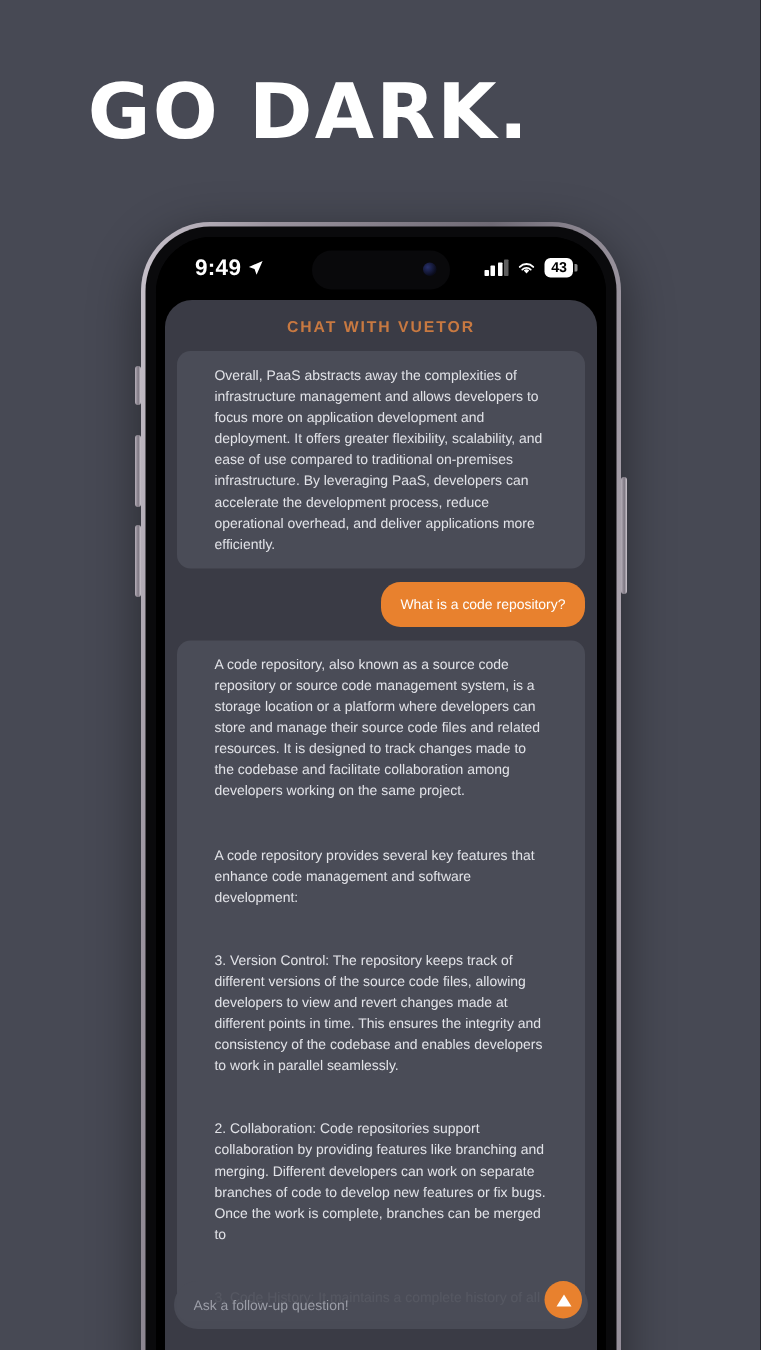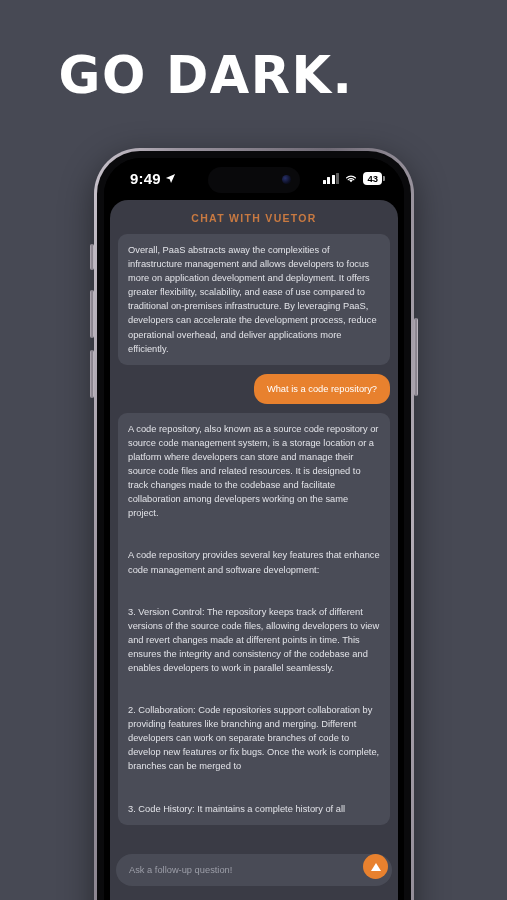--- a/index.html
+++ b/index.html
@@ -173,21 +173,21 @@
 
   .chat-scroll {
     position: relative;
     flex: 1;
     padding: 0 8px 0 8px;
     overflow: hidden;
   }
 
   .bubble {
     border-radius: 9px;
-    padding: 9px 10px;
+    padding: 9px 25px;
     font-size: 9.3px;
     line-height: 14.1px;
     margin-bottom: 9px;
   }
   .bubble p + p { margin-top: 28px; }
 
   .bubble-bot {
     background: #4a4c57;
     color: #e2e3e8;
   }

